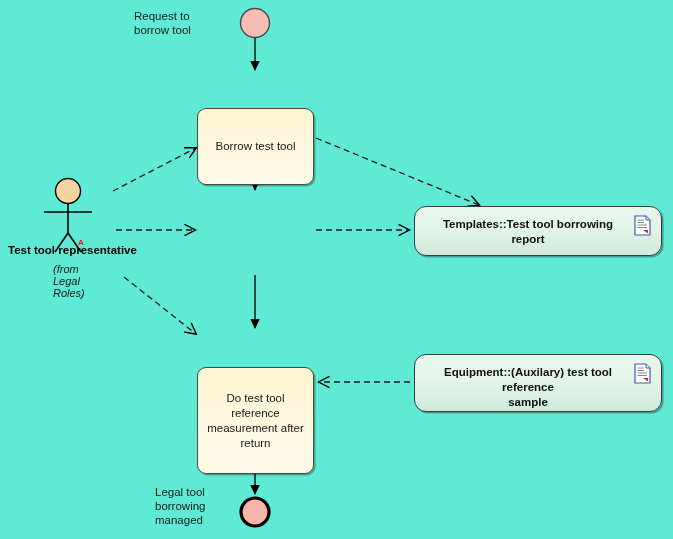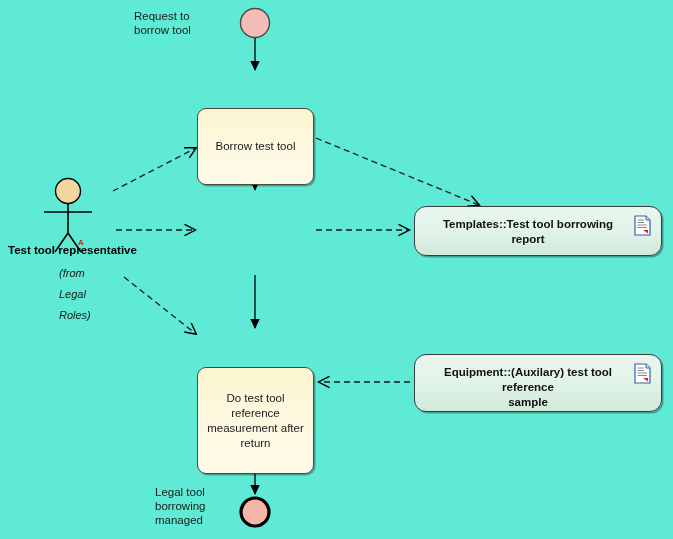--- a/index.html
+++ b/index.html
@@ -87,23 +87,22 @@
     font-size: 11.5px;
     font-weight: bold;
     color: #000000;
     white-space: nowrap;
   }
   .actor-from {
     position: absolute;
     font-size: 11px;
     font-style: italic;
     color: #1a1a1a;
-    line-height: 21px;
+    line-height: 12px;
     white-space: pre-line;
-    margin-left: 6px;
   }
   .actor-a-mark {
     position: absolute;
     font-size: 8px;
     font-weight: bold;
     color: #e01b1b;
   }
 </style>
 </head>
 <body>

